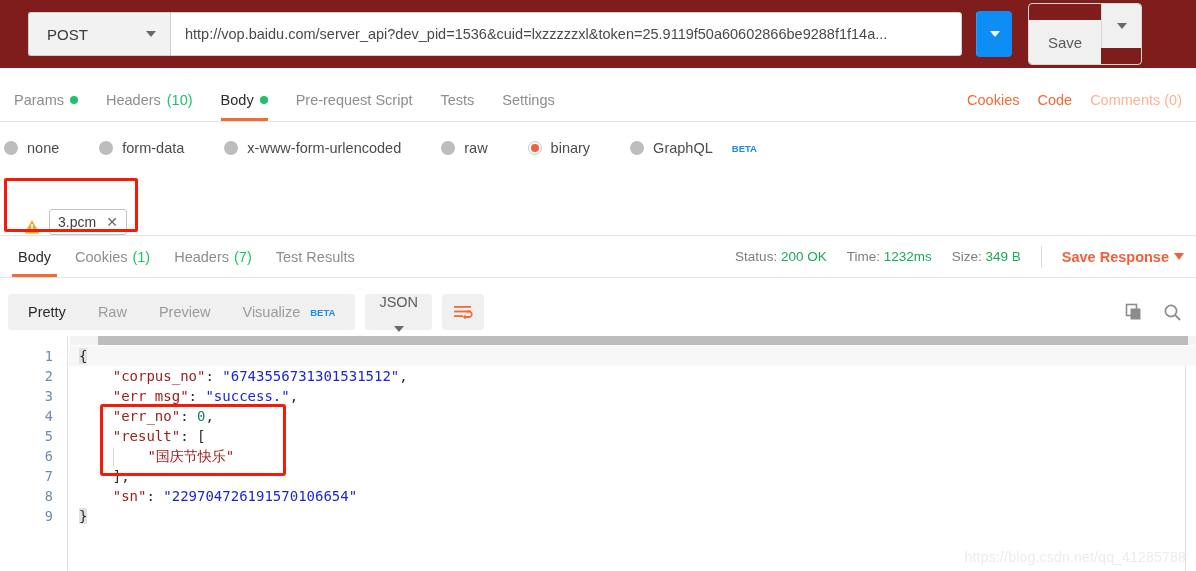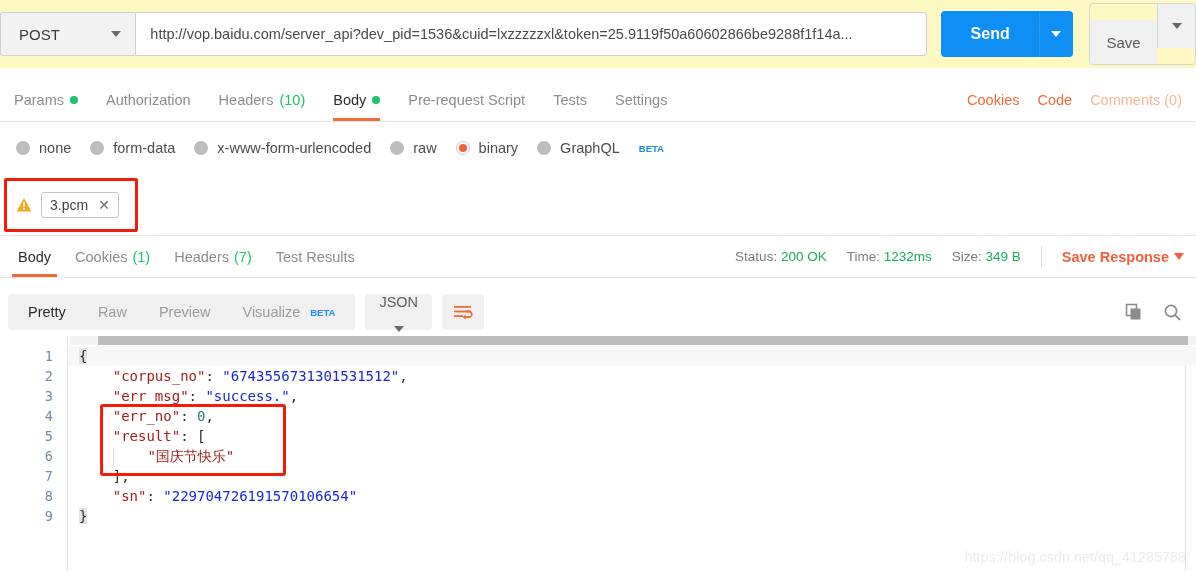--- a/index.html
+++ b/index.html
@@ -13,23 +13,23 @@
   #app {
     position: relative;
     width: 1196px; height: 571px;
     background: #fff;
   }
 
   
   .url-bar {
     position: absolute; left: 0; top: 0;
     width: 1196px; height: 68px;
-    background: #fef9c3;
-    display: flex; align-items: center;
-    padding: 0 0;
+    background: #7f1d1d;
+    display: flex; align-items: center;
+    padding: 0 28px;
   }
   .method-box {
     width: 142px; height: 44px;
     border: 1px solid #cfcfcf;
     border-right: none;
     background: #f2f2f2;
     display: flex; align-items: center; justify-content: space-between;
     padding: 0 14px 0 18px;
     border-radius: 3px 0 0 3px;
   }
@@ -127,21 +127,21 @@
     height: 43px; display: flex; align-items: center; gap: 18px;
   }
   .link-orange { font-size: 14.5px; color: #f06a35; cursor: pointer; }
   .link-orange.faded { color: #f9b495; }
 
   
   .body-types {
     position: absolute; left: 0; top: 122px;
     width: 1196px; height: 52px;
     display: flex; align-items: center;
-    padding-left: 16px; gap: 19px;
+    padding-left: 4px; gap: 40px;
   }
   .radio-item {
     display: flex; align-items: center; gap: 9px;
     font-size: 14.5px; color: #4c4c4c; cursor: pointer;
   }
   .radio-circle {
     width: 14px; height: 14px; border-radius: 50%;
     background: #bdbdbd;
     display: flex; align-items: center; justify-content: center;
   }
@@ -153,22 +153,22 @@
   .beta-sup {
     font-size: 9.5px; font-weight: bold; color: #1a8cf0;
     vertical-align: super; margin-left: 10px;
   }
 
   
   .file-area {
     position: absolute; left: 0; top: 174px;
     width: 1196px; height: 62px;
     border-bottom: 1px solid #e4e4e4;
-    display: flex; align-items: center;
-    padding-left: 16px;
+    display: flex; align-items: flex-end;
+    padding-left: 24px;
   }
   .warn-icon { width: 16px; height: 16px; margin-right: 9px; flex: none; }
   .file-chip {
     display: flex; align-items: center; gap: 10px;
     height: 26px; padding: 0 8px;
     border: 1px solid #c3c3c3; border-radius: 3px;
     background: #fff;
     font-size: 14px; color: #3f3f3f;
     cursor: pointer;
   }
@@ -338,40 +338,36 @@
 
   <div class="url-bar">
     <div class="method-box">
       <span class="method-label">POST</span>
       <span class="caret-dark"></span>
     </div>
     <div class="url-input">
       <span class="url-text" title="http://vop.baidu.com/server_api?dev_pid=1536&amp;cuid=lxzzzzzxl&amp;token=25.9119f50a60602866be9288f1f14a...">http://vop.baidu.com/server_api?dev_pid=1536&amp;cuid=lxzzzzzxl&amp;token=25.9119f50a60602866be9288f1f14a...</span>
     </div>
     <div class="send-group">
-      <div class="send-btn">Send</div>
       <div class="send-caret-box">
         <span class="caret-white"></span>
       </div>
     </div>
     <div class="save-group">
       <div class="save-btn">Save</div>
       <div class="save-caret-box">
         <span class="caret-dark"></span>
       </div>
     </div>
   </div>
 
   <div class="req-tabs">
     <div class="req-tab">
       <span>Params</span>
       <span class="green-dot"></span>
-    </div>
-    <div class="req-tab">
-      <span>Authorization</span>
     </div>
     <div class="req-tab">
       <span>Headers</span>
       <span class="count-green">(10)</span>
     </div>
     <div class="req-tab active">
       <span>Body</span>
       <span class="green-dot"></span>
     </div>
     <div class="req-tab">

